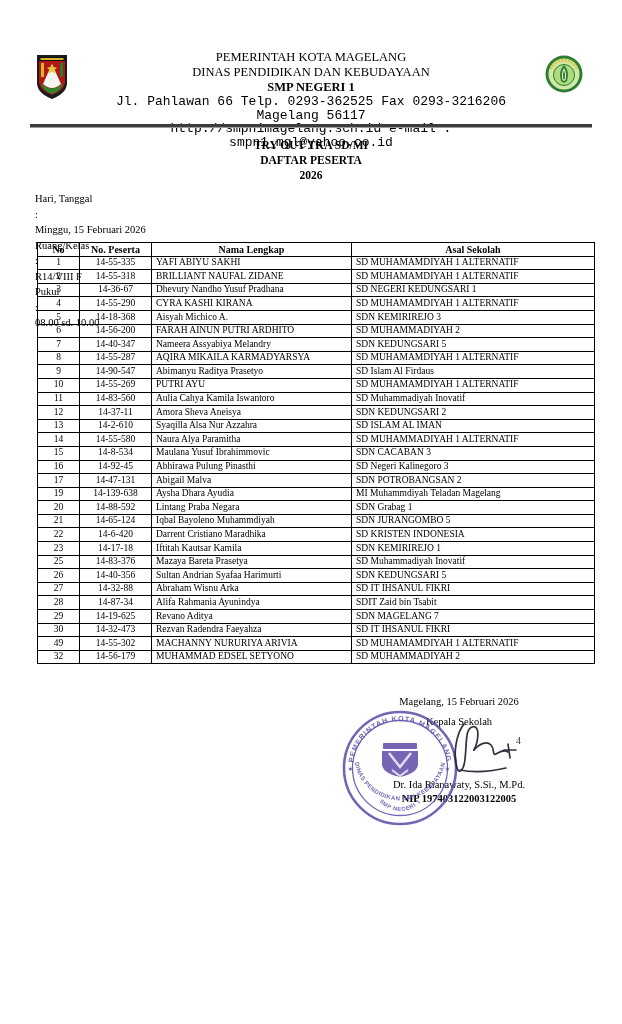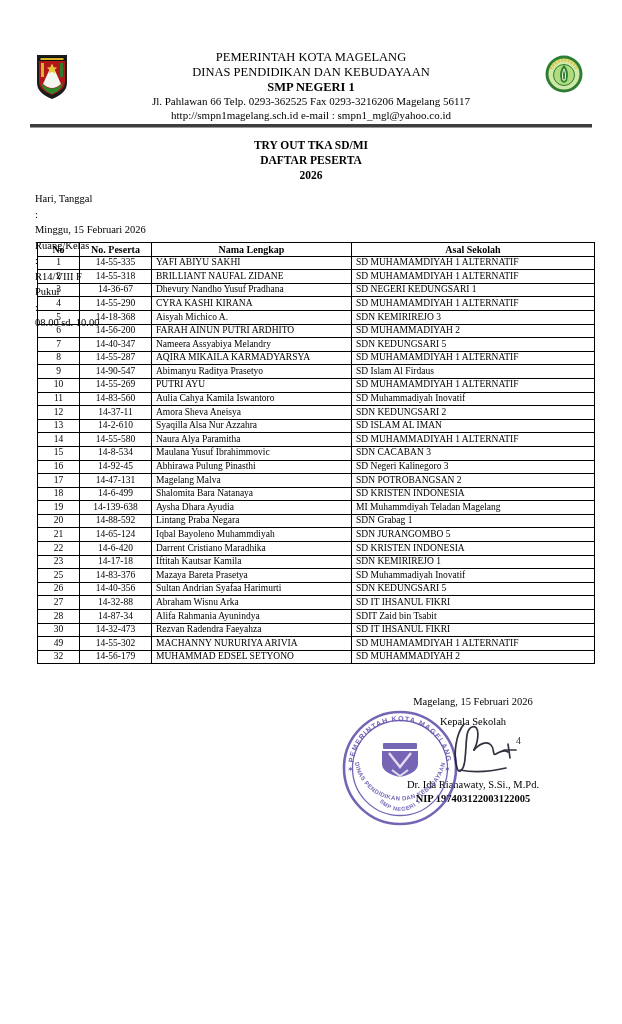--- a/index.html
+++ b/index.html
@@ -5,39 +5,39 @@
   html,body{margin:0;padding:0;background:#fff;}
   .page{position:relative;width:622px;height:1024px;background:#ffffff;overflow:hidden;
         font-family:"Liberation Serif",serif;color:#000;border-radius:24px;}
   
   .kop{position:absolute;top:50px;left:30px;right:30px;height:74px;}
   .logo-left{position:absolute;left:6px;top:4px;width:32px;height:46px;}
   .logo-right{position:absolute;right:8px;top:4px;width:40px;height:40px;}
   .kop-center{position:absolute;left:58px;right:58px;top:0;text-align:center;}
   .kop-l1,.kop-l2{font-size:12.5px;line-height:15px;}
   .kop-l3{font-size:12.5px;font-weight:bold;line-height:15px;}
-  .kop-l4,.kop-l5{font-size:11px;line-height:13.5px;}
+  .kop-l4,.kop-l5{font-size:13px;line-height:13.5px;font-family:Liberation Mono, monospace;}
   .rule{position:absolute;top:124px;left:30px;right:30px;height:3px;background:#3d3d3d;border-bottom:1px solid #9a9a9a;}
   
   .doc-title{position:absolute;top:138px;left:0;right:0;text-align:center;font-weight:bold;}
   .doc-title div{font-size:11.5px;line-height:15px;}
   
   .info{position:absolute;top:191px;left:35px;font-size:10.5px;}
   .info-row{display:flex;line-height:15.5px;flex-direction:column;}
   .info-label{width:105px;}
   .info-sep{width:15px;}
   
   table.peserta{position:absolute;top:242px;left:37px;width:557px;border-collapse:collapse;table-layout:fixed;font-size:9.5px;}
   table.peserta th,table.peserta td{border:1px solid #000;padding:0 4px;height:12.6px;line-height:11.5px;overflow:hidden;white-space:nowrap;}
   table.peserta th{font-size:10px;font-weight:bold;text-align:center;}
   table.peserta td.c0,table.peserta td.c1{text-align:center;}
   table.peserta td.c2,table.peserta td.c3{text-align:left;}
   
   .footer{position:absolute;top:694px;left:0;right:0;height:150px;}
-  .footer-block{position:absolute;left:350px;width:246px;text-align:center;font-size:10.5px;}
+  .footer-block{position:absolute;left:336px;width:246px;text-align:center;font-size:10.5px;}
   .f-date{line-height:15px;}
   .f-role{line-height:15px;margin-top:5px;}
   .f-space{height:48px;}
   .f-name{line-height:15px;}
   .f-nip{line-height:14px;font-weight:bold;}
   .stamp{position:absolute;left:340px;top:14px;width:120px;height:120px;}
   .signature{position:absolute;left:438px;top:24px;width:92px;height:64px;}
 </style>
 </head>
 <body>
@@ -213,28 +213,22 @@
         </tr>
         <tr>
           <td class="c0">16</td>
           <td class="c1">14-92-45</td>
           <td class="c2">Abhirawa Pulung Pinasthi</td>
           <td class="c3">SD Negeri Kalinegoro 3</td>
         </tr>
         <tr>
           <td class="c0">17</td>
           <td class="c1">14-47-131</td>
-          <td class="c2">Magelang Malva</td>
+          <td class="c2">Abigail Malva</td>
           <td class="c3">SDN POTROBANGSAN 2</td>
-        </tr>
-        <tr>
-          <td class="c0">18</td>
-          <td class="c1">14-6-499</td>
-          <td class="c2">Shalomita Bara Natanaya</td>
-          <td class="c3">SD KRISTEN INDONESIA</td>
         </tr>
         <tr>
           <td class="c0">19</td>
           <td class="c1">14-139-638</td>
           <td class="c2">Aysha Dhara Ayudia</td>
           <td class="c3">MI Muhammdiyah Teladan Magelang</td>
         </tr>
         <tr>
           <td class="c0">20</td>
           <td class="c1">14-88-592</td>
@@ -275,20 +269,26 @@
           <td class="c0">27</td>
           <td class="c1">14-32-88</td>
           <td class="c2">Abraham Wisnu Arka</td>
           <td class="c3">SD IT IHSANUL FIKRI</td>
         </tr>
         <tr>
           <td class="c0">28</td>
           <td class="c1">14-87-34</td>
           <td class="c2">Alifa Rahmania Ayunindya</td>
           <td class="c3">SDIT Zaid bin Tsabit</td>
+        </tr>
+        <tr>
+          <td class="c0">29</td>
+          <td class="c1">14-19-625</td>
+          <td class="c2">Revano Aditya</td>
+          <td class="c3">SDN MAGELANG 7</td>
         </tr>
         <tr>
           <td class="c0">30</td>
           <td class="c1">14-32-473</td>
           <td class="c2">Rezvan Radendra Faeyahza</td>
           <td class="c3">SD IT IHSANUL FIKRI</td>
         </tr>
         <tr>
           <td class="c0">49</td>
           <td class="c1">14-55-302</td>

